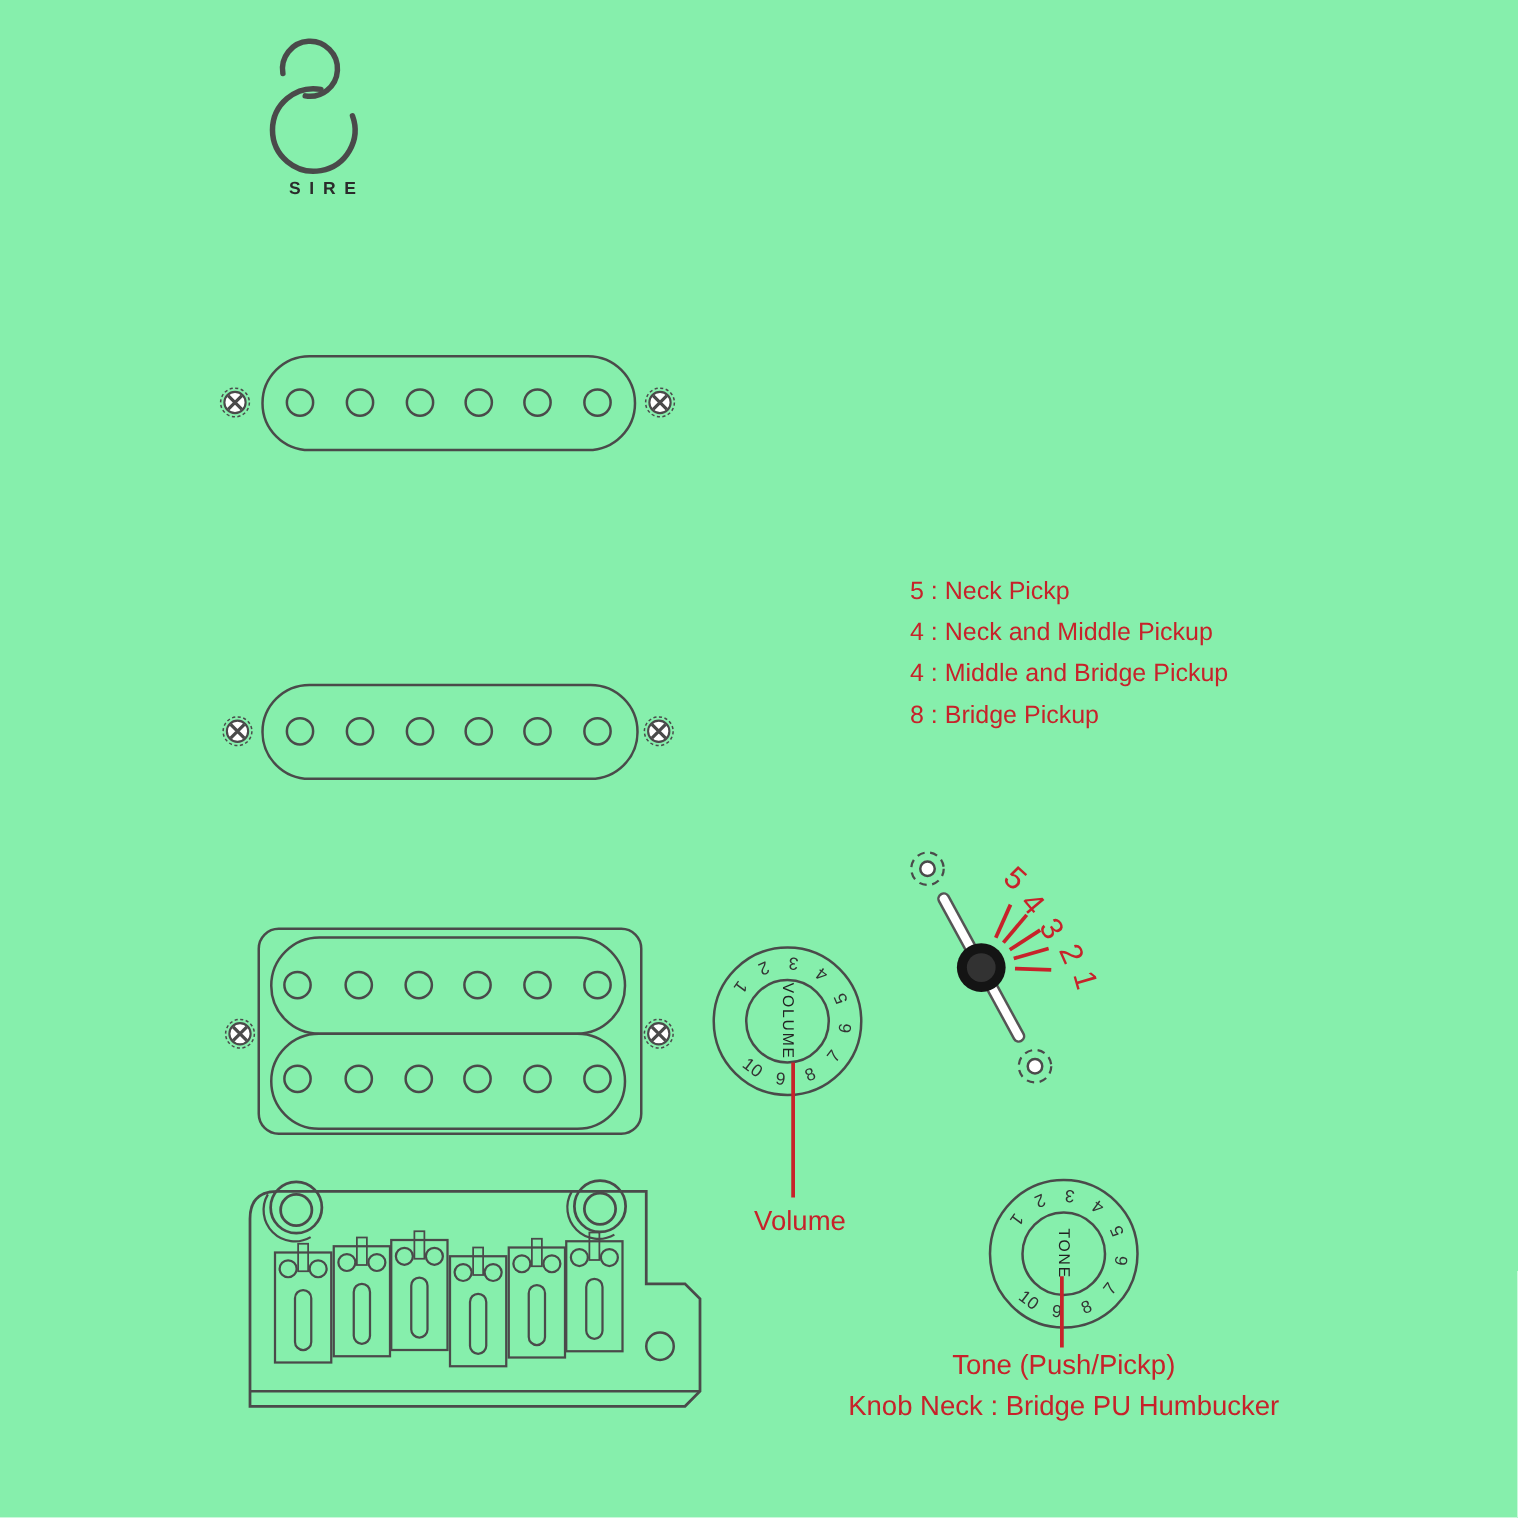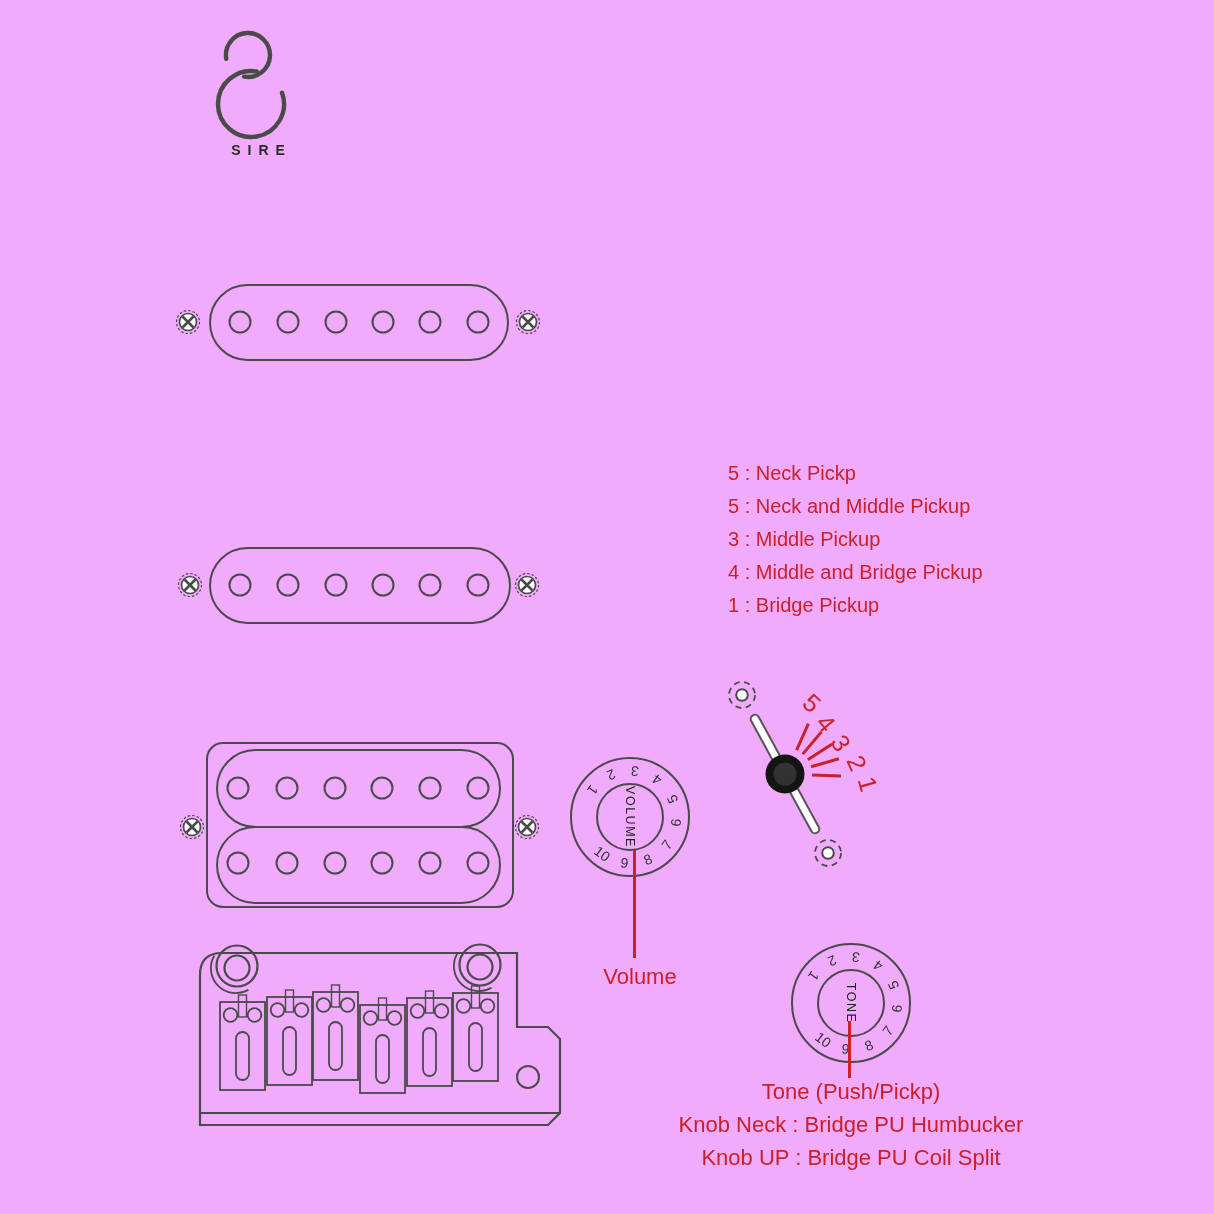--- a/index.html
+++ b/index.html
@@ -1,17 +1,17 @@
 <!DOCTYPE html>
 <html><head>
 <meta charset="utf-8">
 <style>
   html,body{margin:0;padding:0;background:#fff;}
   #canvas{
-    position:relative;width:1214px;height:1214px;background:#f0abfc;overflow:hidden;
+    position:relative;width:1214px;height:1214px;background:#86efac;overflow:hidden;
     font-family:"Liberation Sans",sans-serif;
   }
   .abs{position:absolute;}
   svg{display:block;overflow:visible;}
   .line{fill:none;stroke:#4a4a4a;}
   .red-text{color:#c7222a;}
   
   #wordmark{
     left:200px;top:142px;width:116px;text-align:center;
     font-size:14px;font-weight:600;letter-spacing:7px;text-indent:7px;color:#2b2b2b;
@@ -245,25 +245,23 @@
     <text class="knob-num" text-anchor="middle" dominant-baseline="central" transform="translate(65,65) rotate(127) translate(0,-46) rotate(180)">7</text>
     <text class="knob-num" text-anchor="middle" dominant-baseline="central" transform="translate(65,65) rotate(157) translate(0,-46) rotate(180)">8</text>
     <text class="knob-num" text-anchor="middle" dominant-baseline="central" transform="translate(65,65) rotate(187) translate(0,-46) rotate(180)">9</text>
     <text class="knob-num" text-anchor="middle" dominant-baseline="central" transform="translate(65,65) rotate(217) translate(0,-46) rotate(180)">10</text>
     <text class="knob-label" text-anchor="middle" dominant-baseline="central" transform="translate(65,65) rotate(90)">TONE</text>
   </svg>
   <div class="abs pointer-line" id="tone-pointer"></div>
 
   <div class="abs" id="selector-legend">
     <div class="legend-item">5 : Neck Pickp</div>
-    <div class="legend-item">5 : Neck and Middle Pickup</div>
-    <div class="legend-item">3 : Middle Pickup</div>
+    <div class="legend-item">4 : Neck and Middle Pickup</div>
     <div class="legend-item">4 : Middle and Bridge Pickup</div>
-    <div class="legend-item">1 : Bridge Pickup</div>
+    <div class="legend-item">8 : Bridge Pickup</div>
   </div>
 
   <div class="abs" id="tone-caption">
     <div>Tone (Push/Pickp)</div>
     <div>Knob Neck : Bridge PU Humbucker</div>
-    <div>Knob UP : Bridge PU Coil Split</div>
   </div>
 
 </div>
 
 </body></html>

